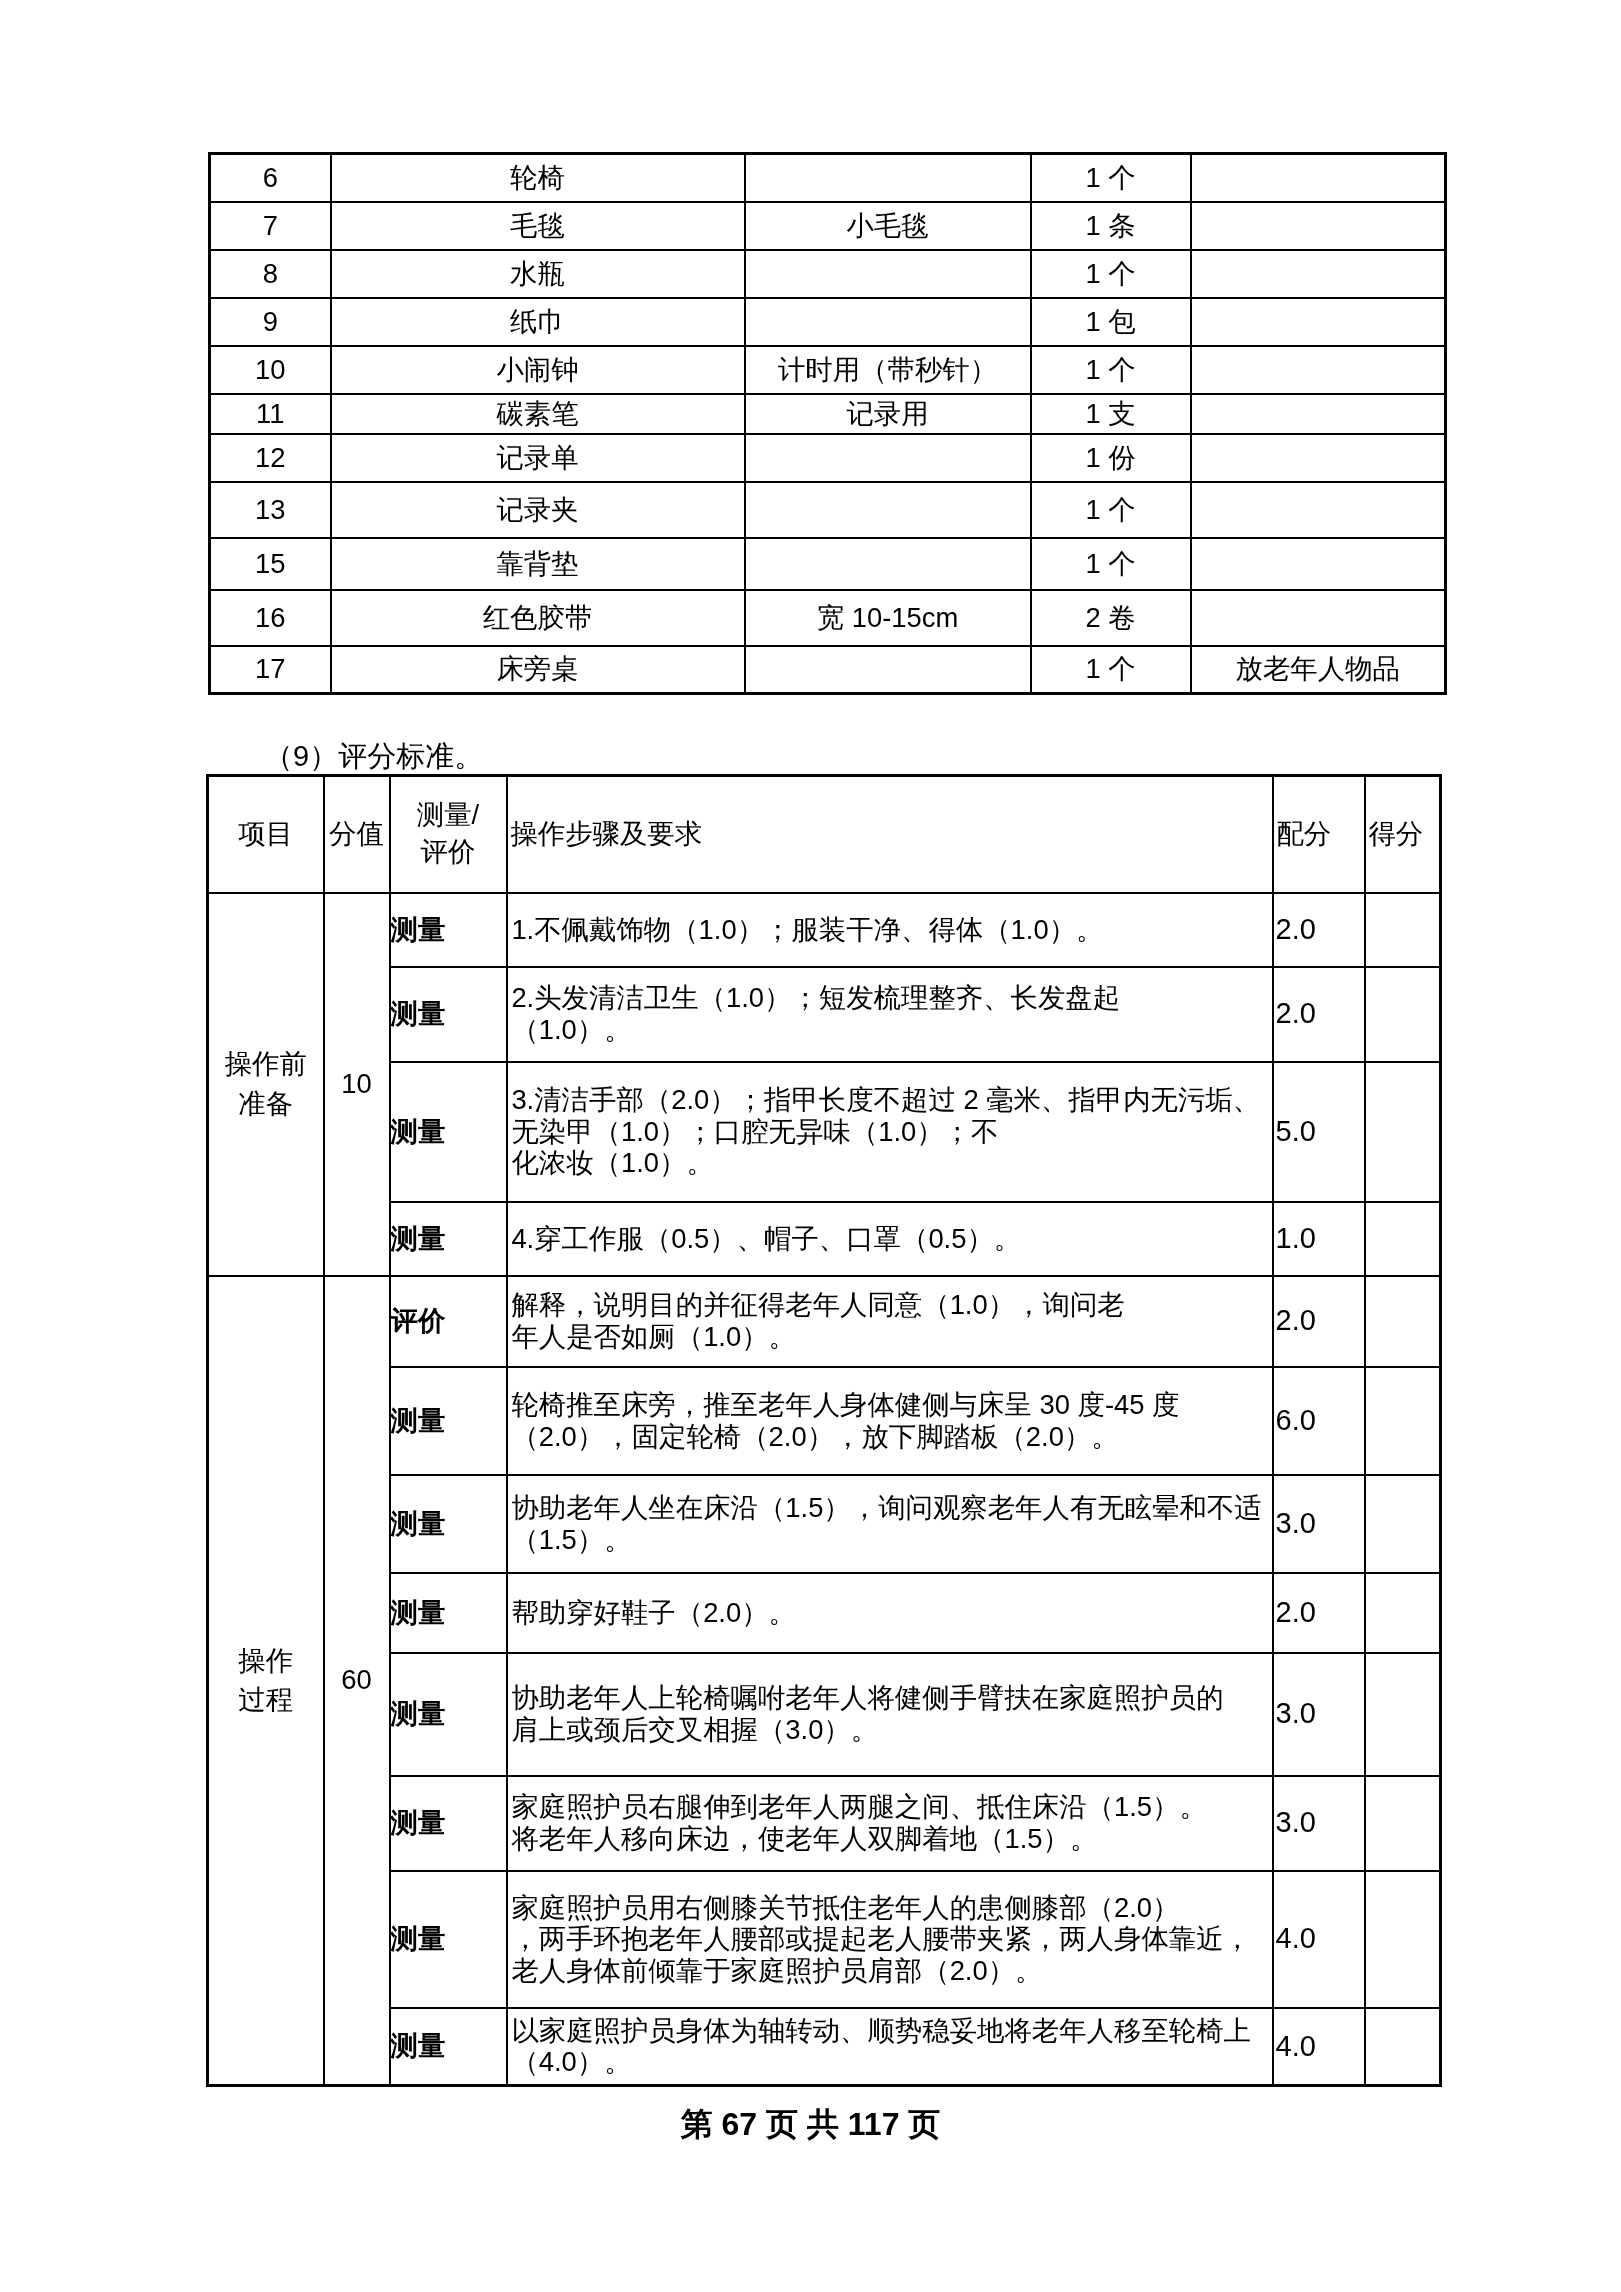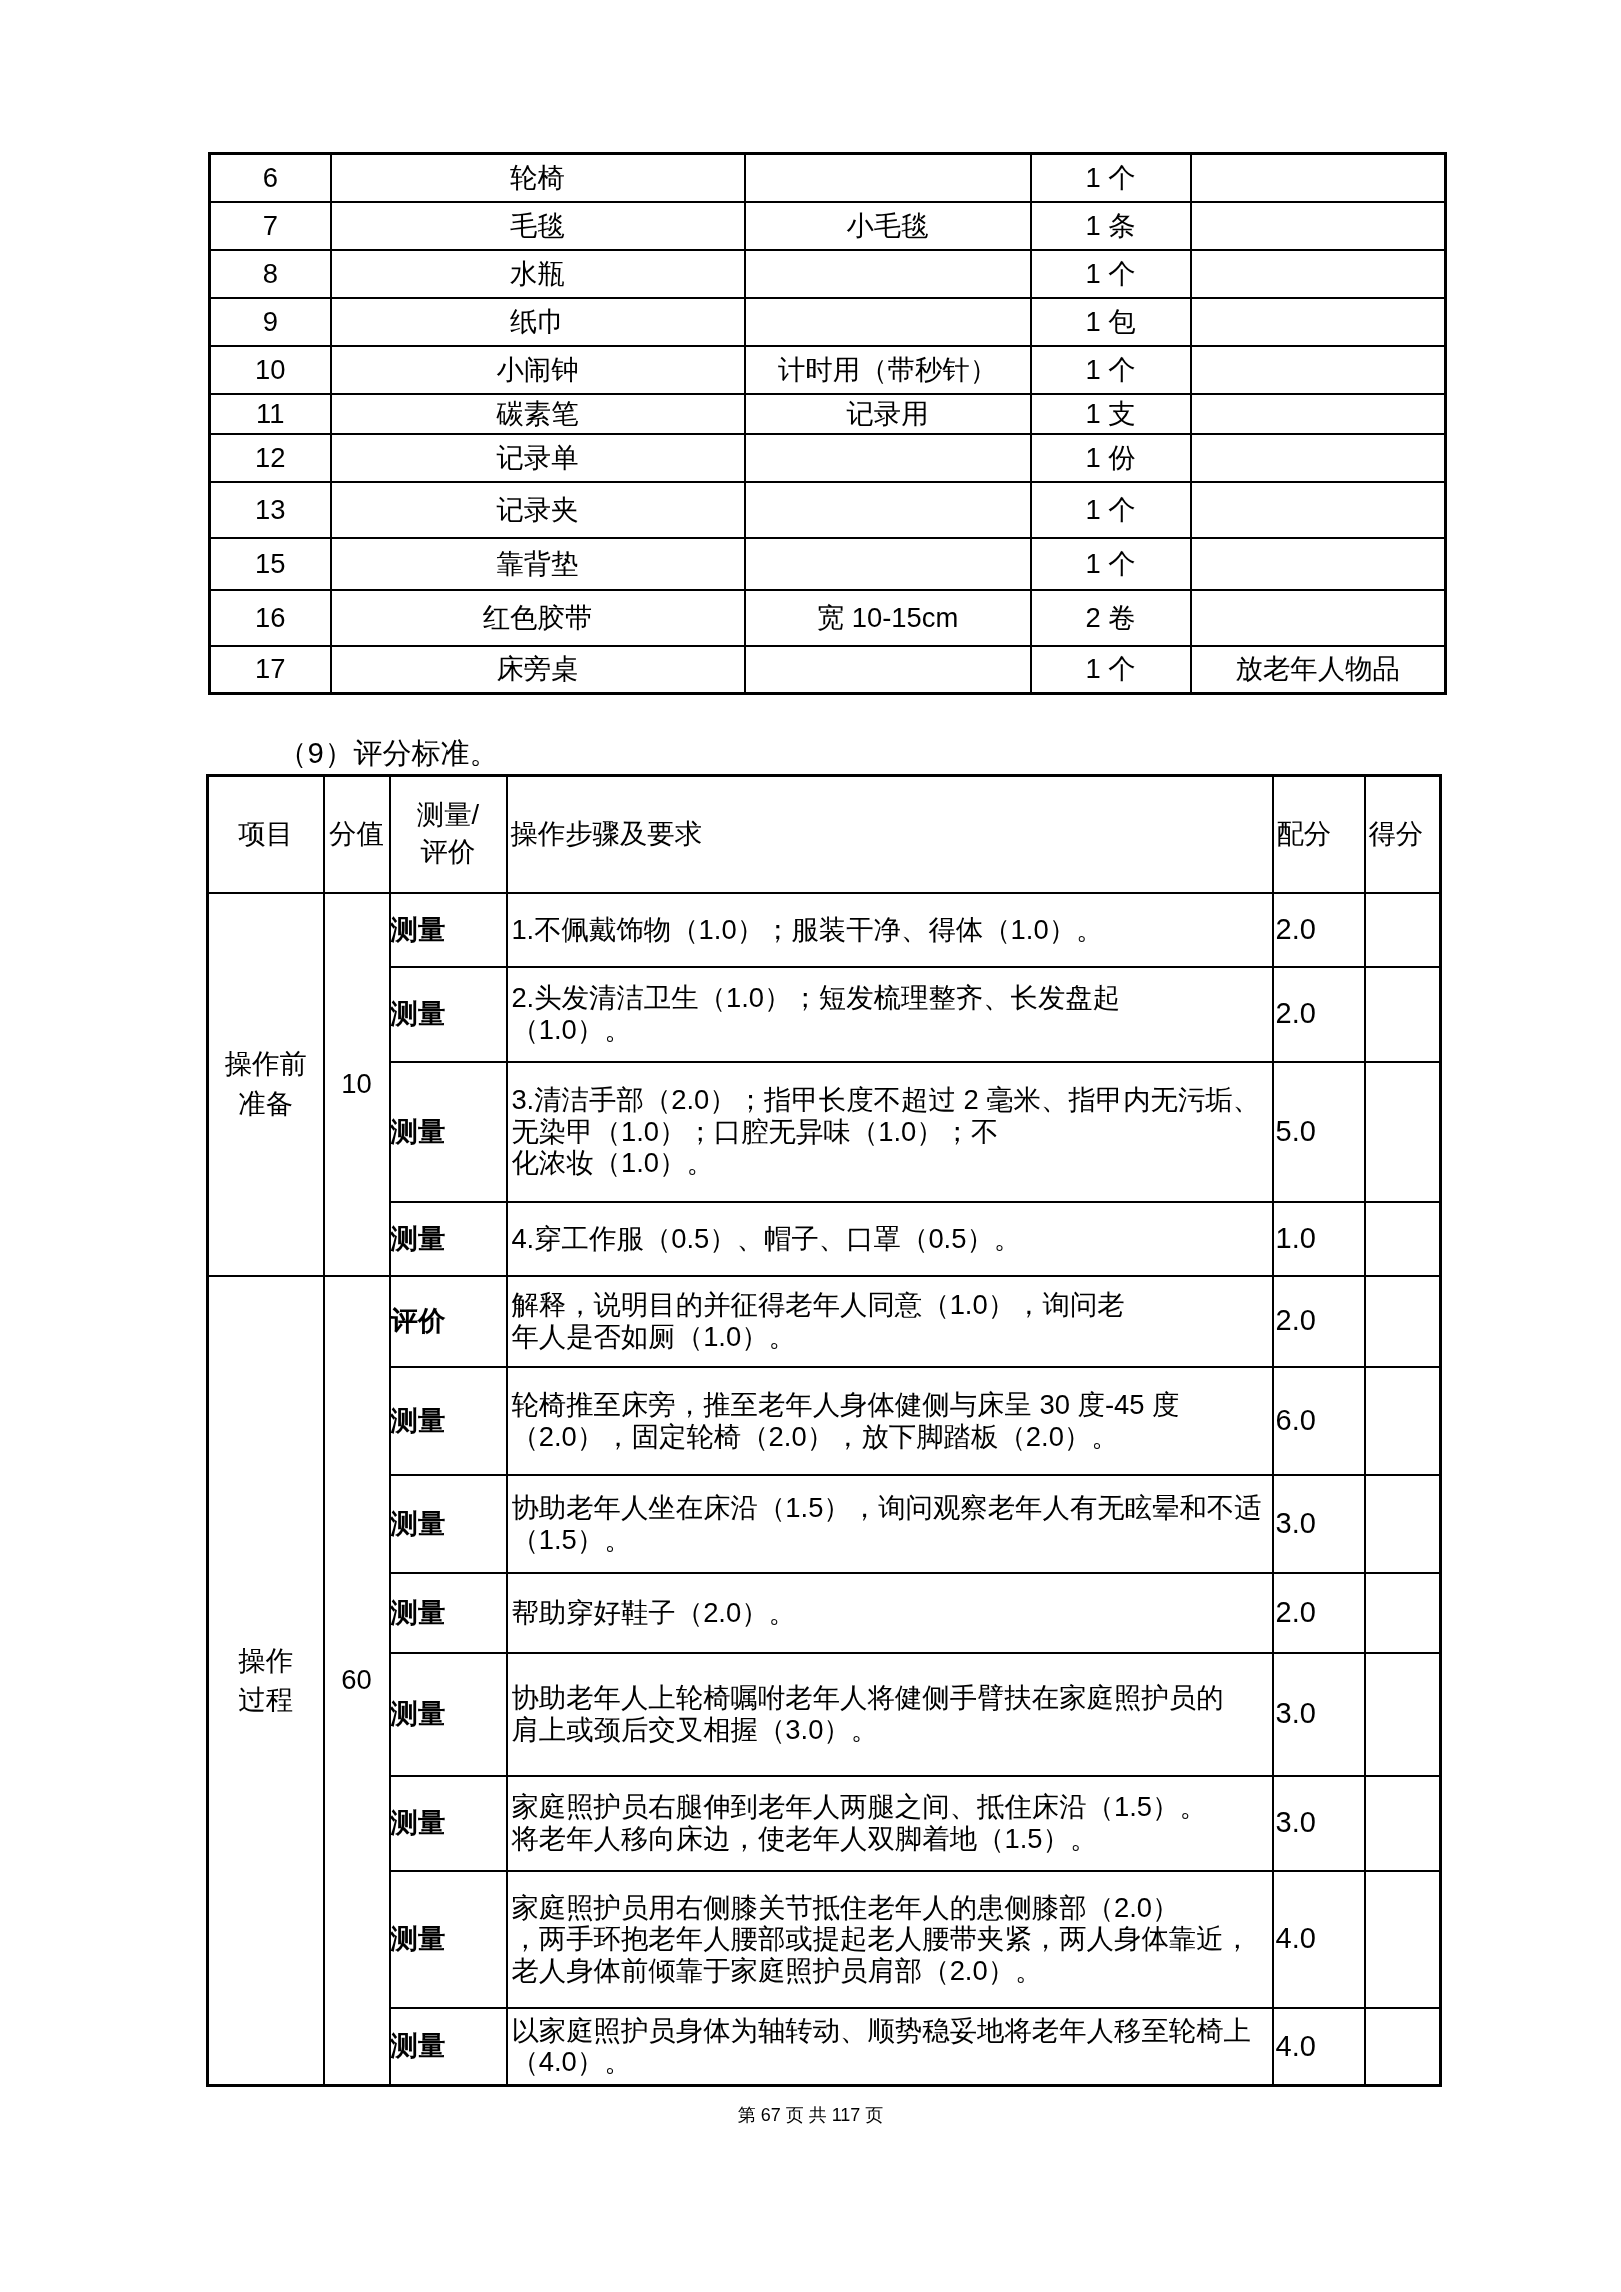--- a/index.html
+++ b/index.html
@@ -43,34 +43,34 @@
   .scoring .allot,.scoring .score-cell{
     text-align:left;
     padding-left:2px;
     font-size:29px;
     margin-left:12px;
   }
   .scoring .head-left{text-align:left;padding-left:2.9px;}
   .scoring .head-center{text-align:center;white-space:pre-line;line-height:1.35;}
   .caption{
     position:absolute;
-    left:278px;
+    left:264px;
     top:739px;
     font-size:29px;
     line-height:1.2;
     white-space:nowrap;
-    font-family:Liberation Mono, monospace;
   }
   .footer{
     position:absolute;
     left:0;
     top:2103px;
     width:100%;
     text-align:center;
-    font-size:18px;
+    font-size:32px;
+    font-weight:bold;
   }
 </style>
 </head>
 <body>
 
 <div class="page">
 
   <table class="tbl equipment" style="left:208px; top:152px; width:1235px;">
     <colgroup>
       <col style="width:121px">

